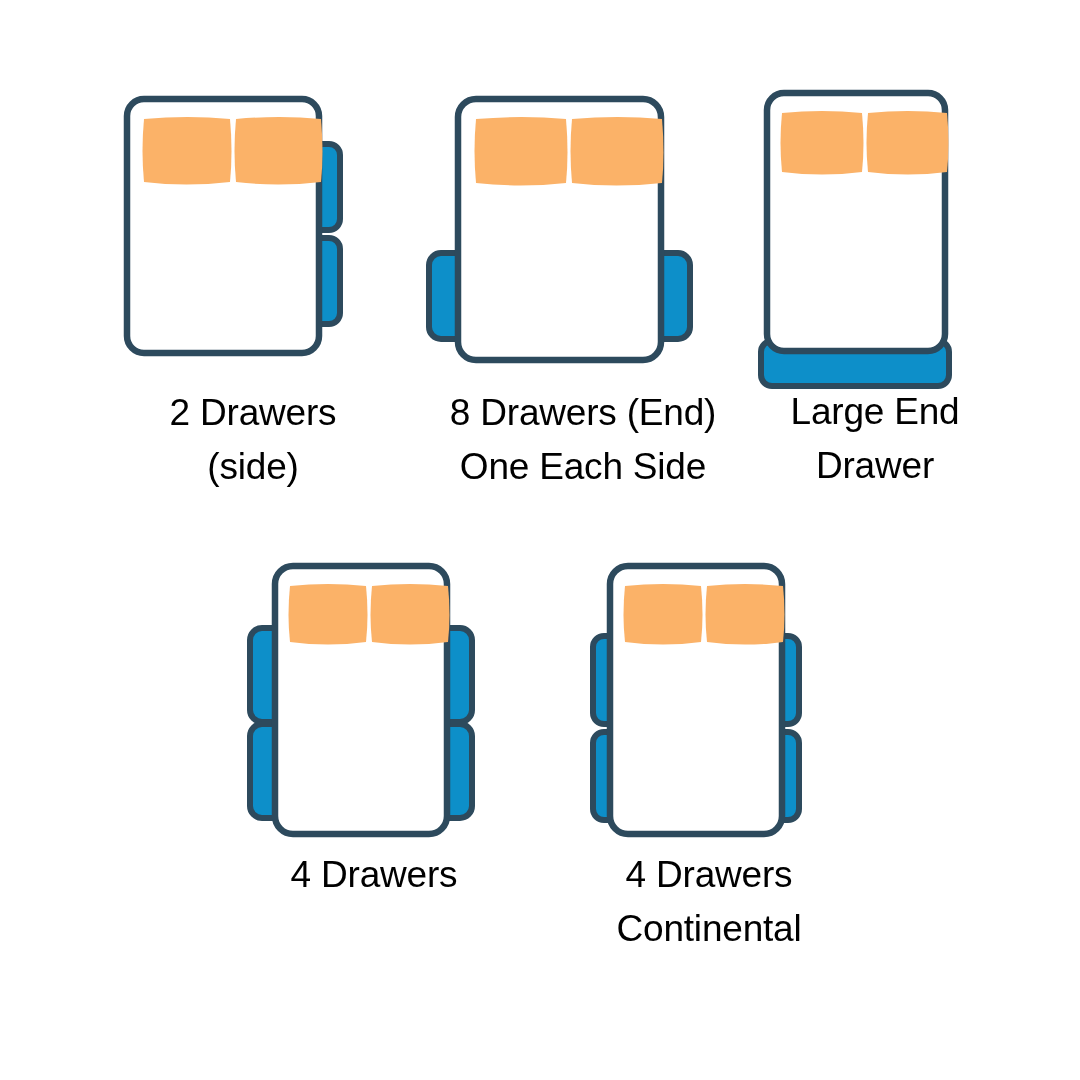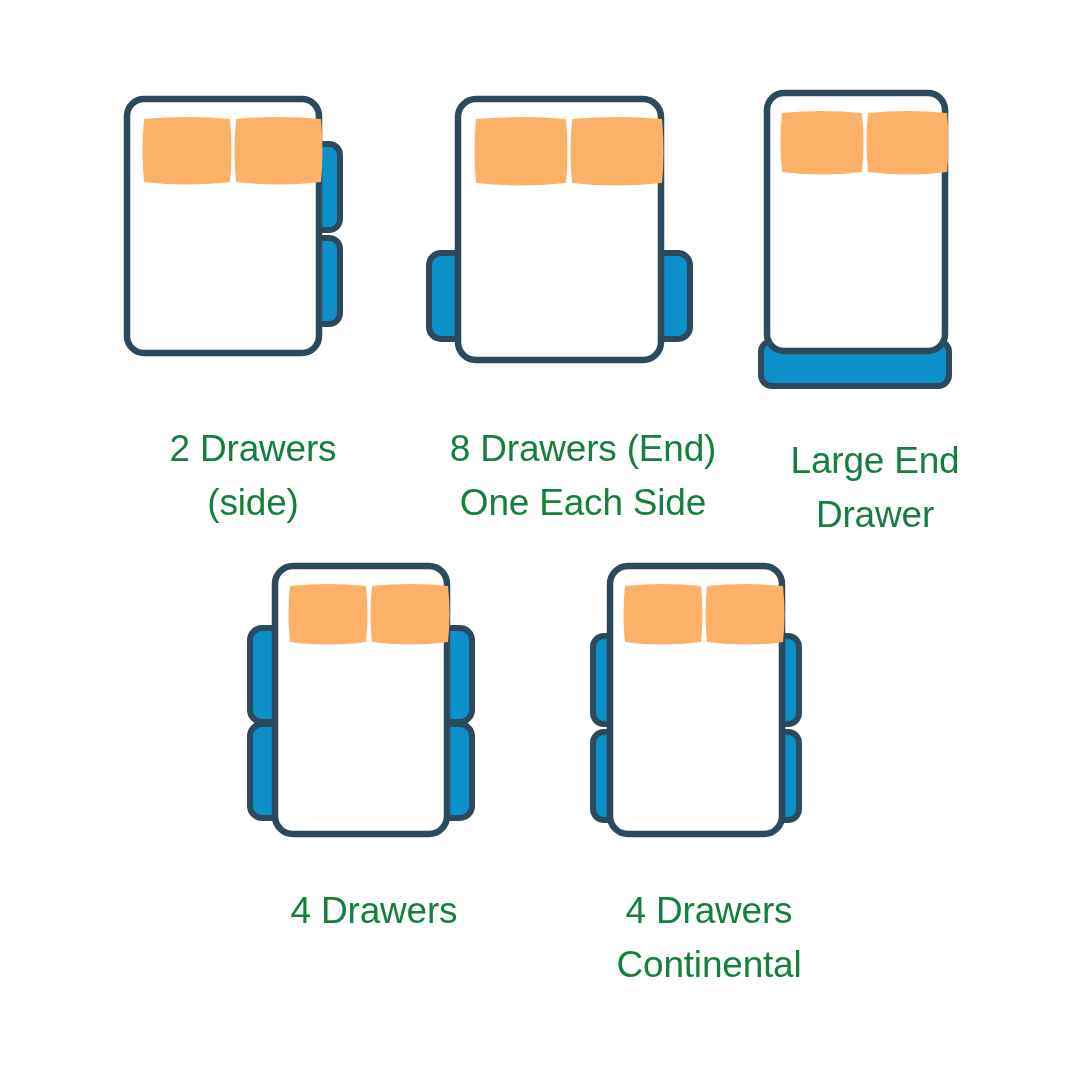--- a/index.html
+++ b/index.html
@@ -25,38 +25,37 @@
   }
   .bed-figure {
     position: absolute;
     left: 0;
     top: 0;
   }
   .caption {
     position: absolute;
     width: 100%;
     text-align: center;
-    color: #15803d;
+    color: #000000;
     font-size: 37px;
     line-height: 1.45;
     letter-spacing: -0.2px;
     font-weight: 400;
     white-space: pre-line;
-    margin-top: 36px;
   }
   
   #item-2-drawers-side      { left: 58px;  top: 86px;  width: 390px; }
   #item-2-drawers-end       { left: 388px; top: 86px;  width: 390px; }
   #item-large-end-drawer    { left: 725px; top: 80px;  width: 300px; }
   #item-4-drawers           { left: 200px; top: 548px; width: 348px; }
   #item-4-drawers-cont      { left: 535px; top: 548px; width: 348px; }
 
   #item-2-drawers-side   .caption { top: 300px; }
   #item-2-drawers-end    .caption { top: 300px; }
-  #item-large-end-drawer .caption { top: 318px; }
+  #item-large-end-drawer .caption { top: 305px; }
   #item-4-drawers        .caption { top: 300px; }
   #item-4-drawers-cont   .caption { top: 300px; }
 </style>
 </head>
 <body>
 
 <div class="canvas">
 
   <div class="diagram-item" id="item-2-drawers-side">
     <svg class="bed-figure" width="390" height="300" viewBox="0 0 390 300">

